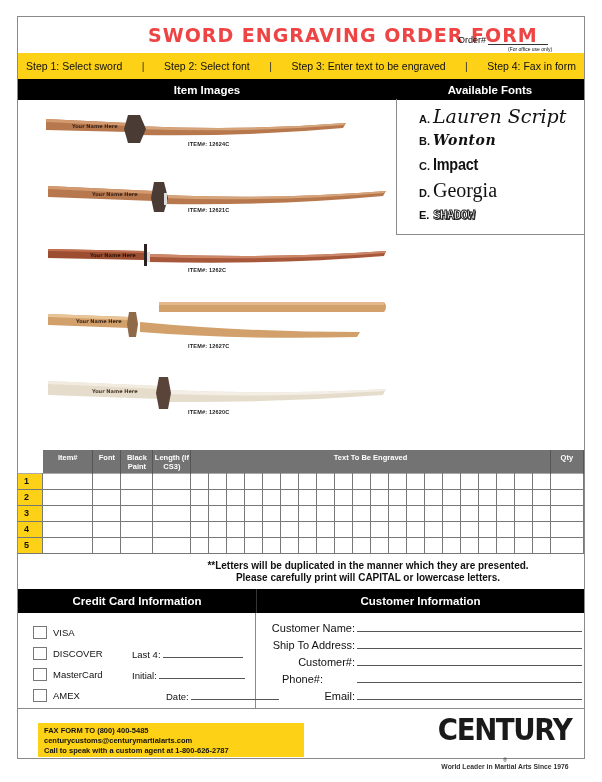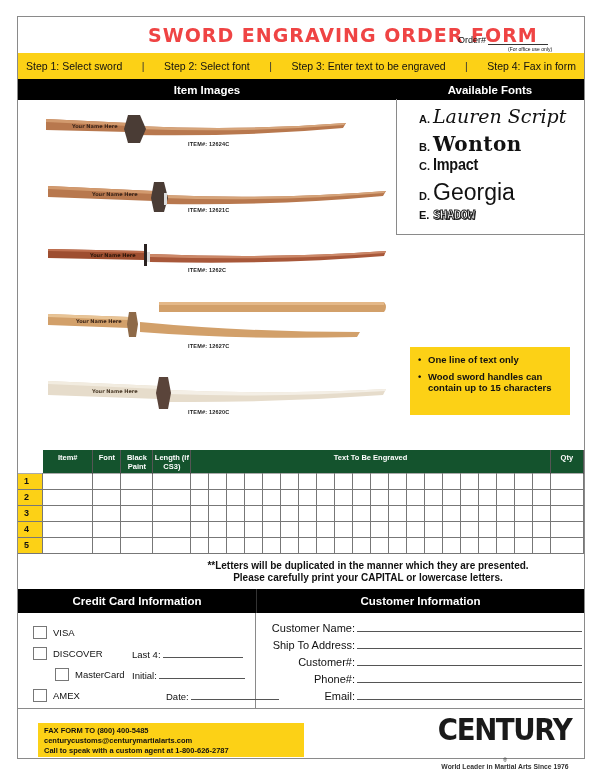--- a/index.html
+++ b/index.html
@@ -17,33 +17,33 @@
            display: flex; align-items: center; justify-content: space-between; padding: 0 8px;
            font-size: 10.5px; }
   .steps .sep { color: #333; }
   .bar { background: #000; color: #fff; font-weight: bold; font-size: 11.5px; display: flex;
          align-items: center; justify-content: center; position: absolute; }
   .fonts-box { position: absolute; left: 378px; top: 82px; width: 189px; height: 136px;
                border: 1px solid #8a8a8a; border-top: none; }
   .font-item { position: absolute; left: 22px; display: flex; align-items: baseline; }
   .font-item .letter { font-weight: bold; font-size: 11px; width: 14px; }
   .f-a { font-family: "DejaVu Serif", serif; font-style: italic; font-size: 19px; }
-  .f-b { font-family: "DejaVu Serif", serif; font-weight: bold; font-size: 20px; letter-spacing: 0.5px; }
+  .f-b { font-family: "DejaVu Serif", serif; font-style: italic; font-weight: bold; font-size: 14px; letter-spacing: 0.5px; }
   .f-c { font-family: "Liberation Sans", sans-serif; font-weight: bold; font-size: 17px; transform: scaleX(0.85); transform-origin: left; letter-spacing: -0.3px; }
-  .f-d { font-family: Liberation Sans, sans-serif; font-size: 23px; }
+  .f-d { font-family: Liberation Serif, serif; font-size: 20px; }
   .f-e { font-family: "DejaVu Sans Mono", monospace; font-weight: bold; font-size: 13px; color: #fff;
          -webkit-text-stroke: 0.8px #111; text-shadow: 1px 1px 0 #333; letter-spacing: -1px; }
   .sword { position: absolute; }
   .item-label { position: absolute; font-size: 5.5px; font-weight: bold; letter-spacing: 0.2px; color: #222; }
   .notes { position: absolute; left: 392px; top: 330px; width: 160px; height: 68px; background: #fcd116;
            padding: 7px 8px; font-size: 9.5px; font-weight: bold; }
   .notes li { list-style: none; position: relative; padding-left: 10px; margin-bottom: 6px; line-height: 11px; }
   .notes li::before { content: "•"; position: absolute; left: 0; }
   table.grid { position: absolute; left: 0; top: 433px; border-collapse: collapse; table-layout: fixed; }
-  table.grid th { background: #14532d; color: #fff; font-size: 7.5px; font-weight: bold; height: 23px;
+  table.grid th { background: #737373; color: #fff; font-size: 7.5px; font-weight: bold; height: 23px;
                   vertical-align: top; padding-top: 3px; line-height: 9px; border-right: 1px solid #555; }
   table.grid th.blank { background: #fff; border: none; }
   table.grid td { height: 16px; border: 1px solid #777; border-top-color: #aaa; }
   table.grid td.num { background: #fcd116; font-size: 9px; font-weight: bold; padding-left: 6px; border-left: none; }
   .disclaimer { position: absolute; left: 170px; top: 543px; width: 360px; text-align: center; font-size: 10px; font-weight: bold; line-height: 12px; }
   .cc-box { position: absolute; left: 0; top: 596px; width: 238px; height: 95px; border-right: 1px solid #8a8a8a; }
   .cust-box { position: absolute; left: 238px; top: 596px; width: 328px; height: 95px; }
   .hr-bottom { position: absolute; left: 0; top: 691px; width: 566px; border-top: 1px solid #8a8a8a; }
   .cc-row { position: absolute; left: 15px; display: flex; align-items: center; font-size: 9.5px; }
   .cb { width: 14px; height: 13px; border: 1px solid #777; margin-right: 6px; }
@@ -154,24 +154,20 @@
   <svg class="sword" style="left:26px;top:354px;" width="350" height="45">
     <path d="M4,10 L115,15 L115,28 L4,24 Z" fill="#e6dccb"></path>
     <path d="M4,10 L115,15 L115,18 L4,13 Z" fill="#f2ece0"></path>
     <path d="M124,19 Q230,24 342,18 L339,24 Q230,32 124,31 Z" fill="#e6dccb"></path>
     <path d="M124,19 Q230,24 342,18 L341,20 Q230,27 124,23 Z" fill="#f4efe6"></path>
     <path d="M115,6 L124,6 L127,22 L124,38 L115,38 L112,22 Z" fill="#5a443a"></path>
     <text x="48" y="22" font-size="5" fill="#4a3a28" font-weight="bold" font-family="DejaVu Sans, sans-serif">Your Name Here</text>
   </svg>
   <div class="item-label" style="left:170px;top:392px;">ITEM#: 12620C</div>
 
-  <ul class="notes">
-    <li>One line of text only</li>
-    <li>Wood sword handles can contain up to 15 characters</li>
-  </ul>
 
   <table class="grid">
     <colgroup>
       <col style="width:25px">
         <col style="width:50px">
         <col style="width:28px">
         <col style="width:32px">
         <col style="width:38px">
       <col style="width:18px">
         <col style="width:18px">
@@ -345,36 +341,36 @@
           <td></td>
           <td></td>
           <td></td>
           <td></td>
         </tr>
       </tbody>
   </table>
 
   <div class="disclaimer">
     <div>**Letters will be duplicated in the manner which they are presented.</div>
-    <div>Please carefully print your CAPITAL or lowercase letters.</div>
+    <div>Please carefully print will CAPITAL or lowercase letters.</div>
   </div>
 
   <div class="bar" style="left:0;top:572px;width:238px;height:24px;font-size:11.5px;">Credit Card Information</div>
   <div class="bar" style="left:238px;top:572px;width:328px;height:24px;font-size:11.5px;border-left:1px solid #333;">Customer Information</div>
 
   <div class="cc-box">
     <div class="cc-row" style="top:13px;">
       <span class="cb"></span>
         <span>VISA</span>
     </div>
     <div class="cc-row" style="top:34px;">
       <span class="cb"></span>
         <span>DISCOVER</span>
     </div>
-    <div class="cc-row" style="top:55px;margin-left:22px;">
+    <div class="cc-row" style="top:55px;">
       <span class="cb"></span>
         <span>MasterCard</span>
     </div>
     <div class="cc-row" style="top:76px;">
       <span class="cb"></span>
         <span>AMEX</span>
     </div>
     <div class="cc-field" style="top:36px;">
       <span>Last 4:</span>
         <span class="ln" style="width:80px;margin-left:2px;"></span>
@@ -395,21 +391,21 @@
         <span class="ln"></span>
     </div>
     <div class="cust-row" style="top:26px;">
       <span class="lbl">Ship To Address:</span>
         <span class="ln"></span>
     </div>
     <div class="cust-row" style="top:43px;">
       <span class="lbl">Customer#:</span>
         <span class="ln"></span>
     </div>
-    <div class="cust-row" style="top:60px;">
+    <div class="cust-row" style="top:60px;gap:32px;">
       <span class="lbl">Phone#:</span>
         <span class="ln"></span>
     </div>
     <div class="cust-row" style="top:77px;margin-left:24px;">
       <span class="lbl">Email:</span>
         <span class="ln"></span>
     </div>
   </div>
 
   <div class="hr-bottom"></div>

